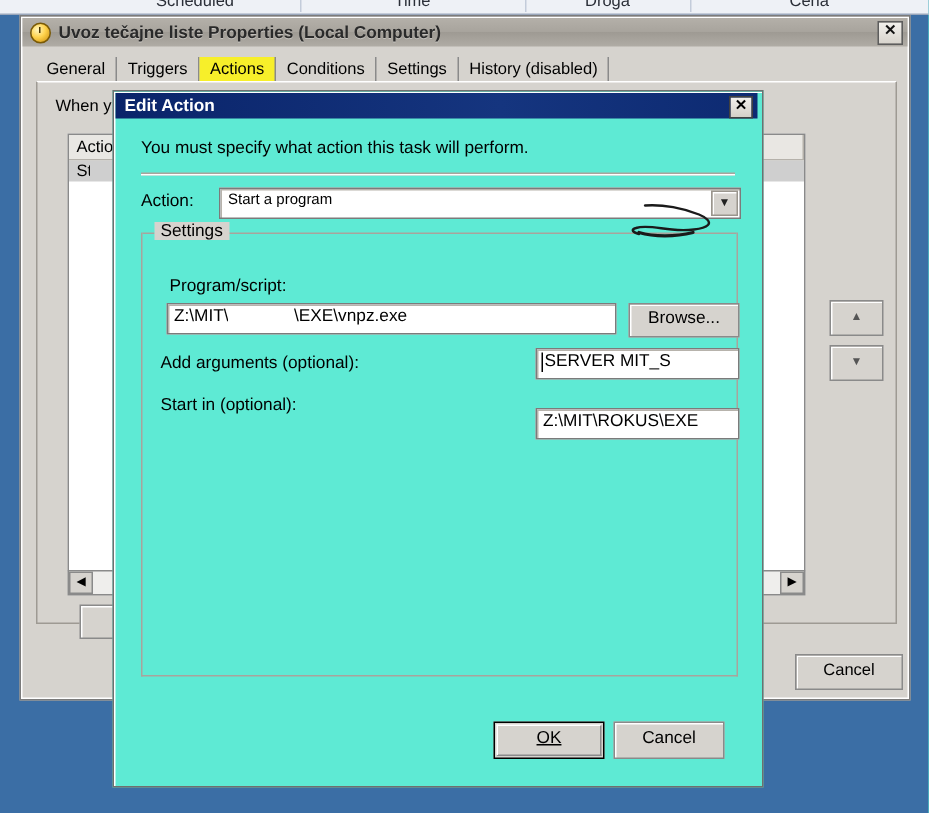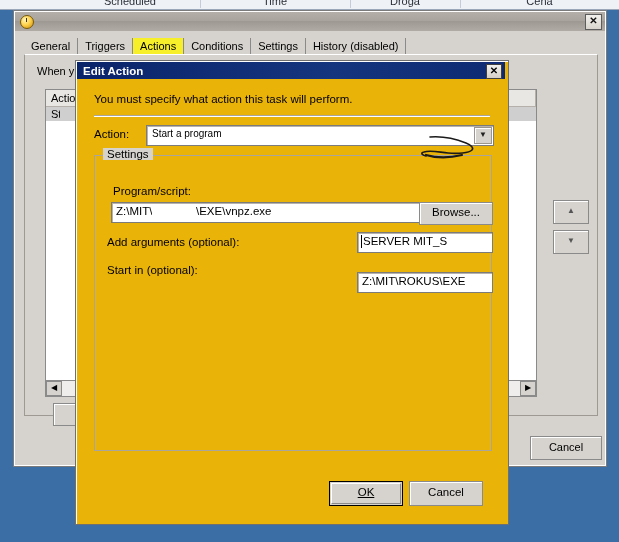--- a/index.html
+++ b/index.html
@@ -109,21 +109,21 @@
   }
   #parent-cancel{
     position:absolute;left:516px;top:425px;width:70px;height:22px;
     background:#d6d3ce;border:1px solid #8a8a8a;box-shadow:1px 1px 0 #fff inset;
     font-size:11px;line-height:20px;text-align:center;cursor:pointer;
   }
 
   
   #edit-dialog{
     position:absolute;left:75px;top:60px;width:432px;height:463px;
-    background:#eab308;border:1px solid #6f6f6f;
+    background:#5eead4;border:1px solid #6f6f6f;
     box-shadow:1px 1px 0 #fff inset;
   }
   #dlg-titlebar{
     position:absolute;left:1px;top:1px;width:428px;height:17px;
     background:linear-gradient(to right,#0a246a 0%,#15357f 60%,#0d2a72 100%);
     display:flex;align-items:center;
   }
   #dlg-title-text{
     color:#fff;font-weight:bold;font-size:11.5px;margin-left:6px;white-space:nowrap;
   }
@@ -171,21 +171,21 @@
 
   .field-label{position:absolute;font-size:11.5px;white-space:nowrap;}
   .textbox{
     position:absolute;background:#fff;border:1px solid #7b7b7b;
     box-shadow:1px 1px 0 #b7b3ac inset;overflow:hidden;
   }
   .textbox .val{position:absolute;left:4px;top:2px;font-size:11.5px;white-space:pre;}
   .caret{position:absolute;left:3px;top:2px;width:1px;height:13px;background:#000;}
 
   #prog-label{left:18px;top:30px;}
-  #prog-box{left:16px;top:47px;width:298px;height:19px;padding-left:20px;}
+  #prog-box{left:16px;top:47px;width:298px;height:19px;}
   #btn-browse{
     position:absolute;left:324px;top:47px;width:72px;height:21px;
     background:#d6d3ce;border:1px solid #8a8a8a;box-shadow:1px 1px 0 #fff inset;
     font-size:11.5px;line-height:19px;text-align:center;cursor:pointer;
   }
   #args-label{left:12px;top:81px;}
   #args-box{left:262px;top:77px;width:134px;height:19px;}
   #startin-label{left:12px;top:109px;}
   #startin-box{left:262px;top:117px;width:134px;height:19px;}
 
@@ -219,20 +219,21 @@
     <div class="cell" style="left: 60px; width: 140px;">Scheduled</div>
     <div class="cell" style="left: 200px; width: 150px;">Time</div>
     <div class="cell" style="left: 350px; width: 110px;">Droga</div>
     <div class="cell" style="left: 460px; width: 159px;">Cena</div>
   </div>
 
 <div id="parent-window">
 
   <div id="parent-titlebar">
     <span id="parent-title-icon"></span>
+    <span id="parent-title-text">Uvoz tečajne liste Properties (Local Computer)</span>
     <div id="parent-close">✕</div>
   </div>
 
   <div id="tabstrip">
       <div class="tab">General</div>
       <div class="tab">Triggers</div>
       <div class="tab highlighted">Actions</div>
       <div class="tab">Conditions</div>
       <div class="tab">Settings</div>
       <div class="tab">History (disabled)</div>

